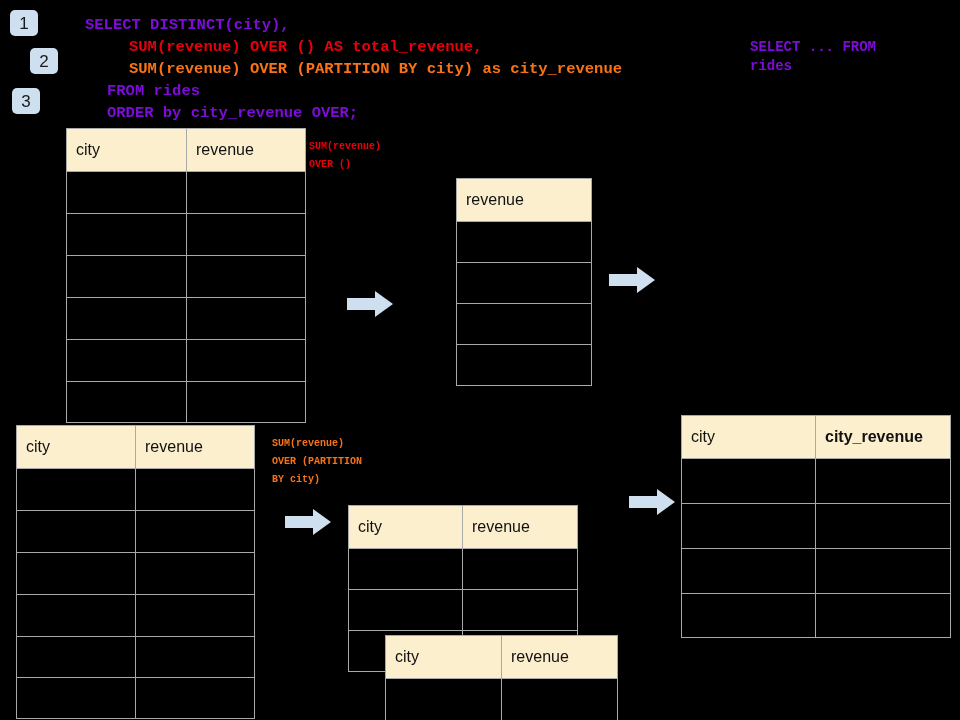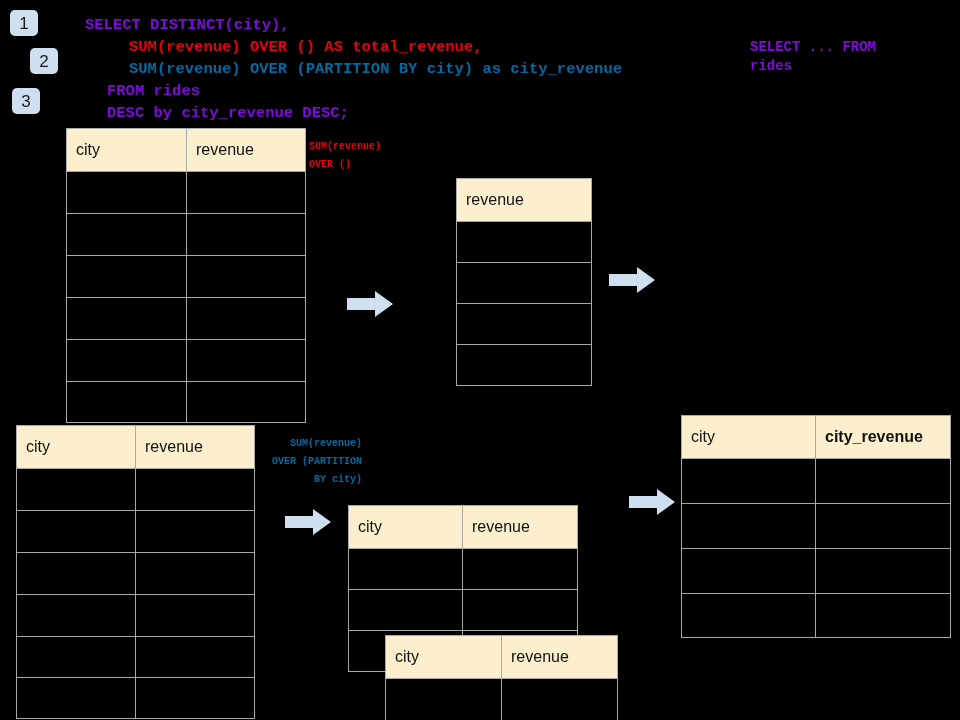--- a/index.html
+++ b/index.html
@@ -38,21 +38,21 @@
     font-weight: bold;
     white-space: pre;
     letter-spacing: 0px;
   }
   .code-main {
     font-size: 15.5px;
     line-height: 22px;
   }
   .c-purple { color: #7D0CD9; }
   .c-red    { color: #E8000B; }
-  .c-green  { color: #0369a1; text-align: right; }
+  .c-green  { color: #f97316; }
 
   .annot {
     position: absolute;
     font-family: "Liberation Mono", monospace;
     font-weight: bold;
     font-size: 10px;
     line-height: 18px;
     white-space: pre;
   }
   .annot-small {
@@ -110,21 +110,21 @@
   </div>
 
   <div class="code code-main c-red" style="left:129px; top:36px;">SUM(revenue) OVER () AS total_revenue,</div>
 
   <div class="code code-main c-purple" style="left:85px; top:14px;">SELECT DISTINCT(city),</div>
 
   <div class="code code-main c-green" style="left:129px; top:58px;">SUM(revenue) OVER (PARTITION BY city) as city_revenue</div>
 
   <div class="code code-main c-purple" style="left:107px; top:80px;text-align:center;">FROM rides</div>
 
-  <div class="code code-main c-purple" style="left:107px; top:102px;">DESC by city_revenue DESC;</div>
+  <div class="code code-main c-purple" style="left:107px; top:102px;">ORDER by city_revenue OVER;</div>
 
   <div class="annot-small c-purple" style="left:750px; top:38px;">SELECT ... FROM
 rides</div>
 
   <div class="annot c-red" style="left:309px; top:138px;">SUM(revenue)
 OVER ()</div>
 
   <div class="annot c-green" style="left:272px; top:435px;">SUM(revenue)
 OVER (PARTITION
 BY city)</div>

